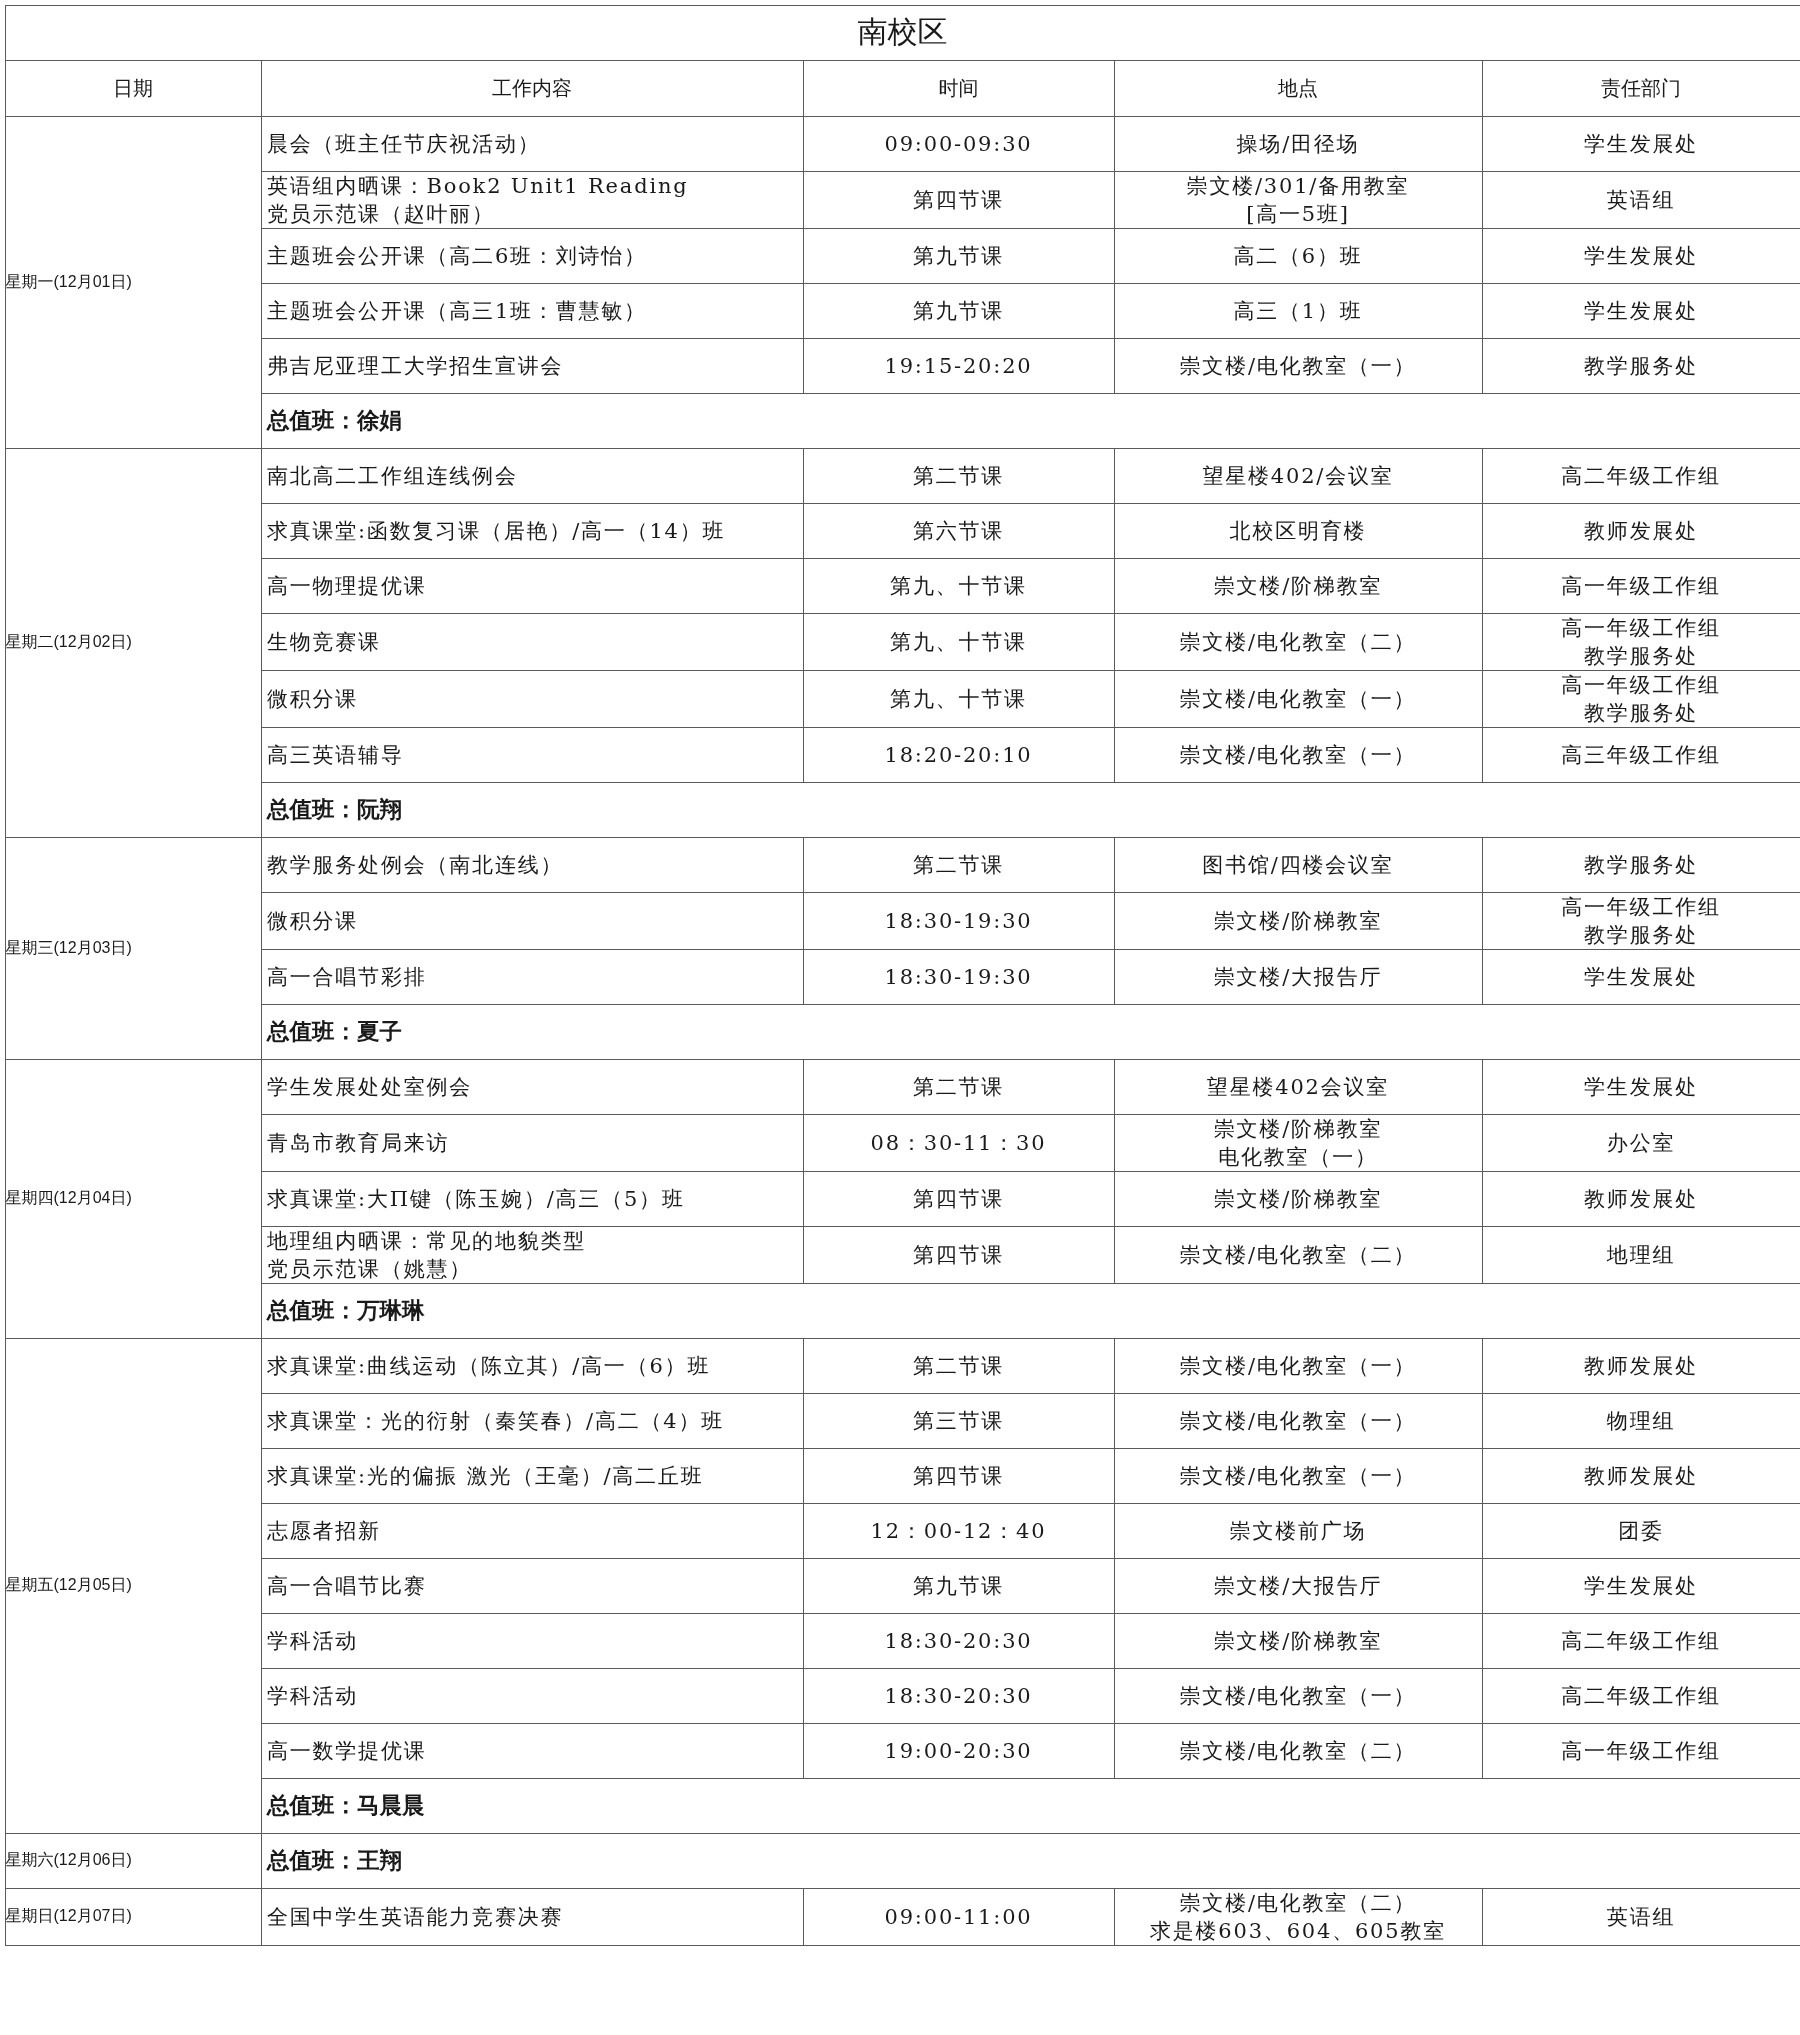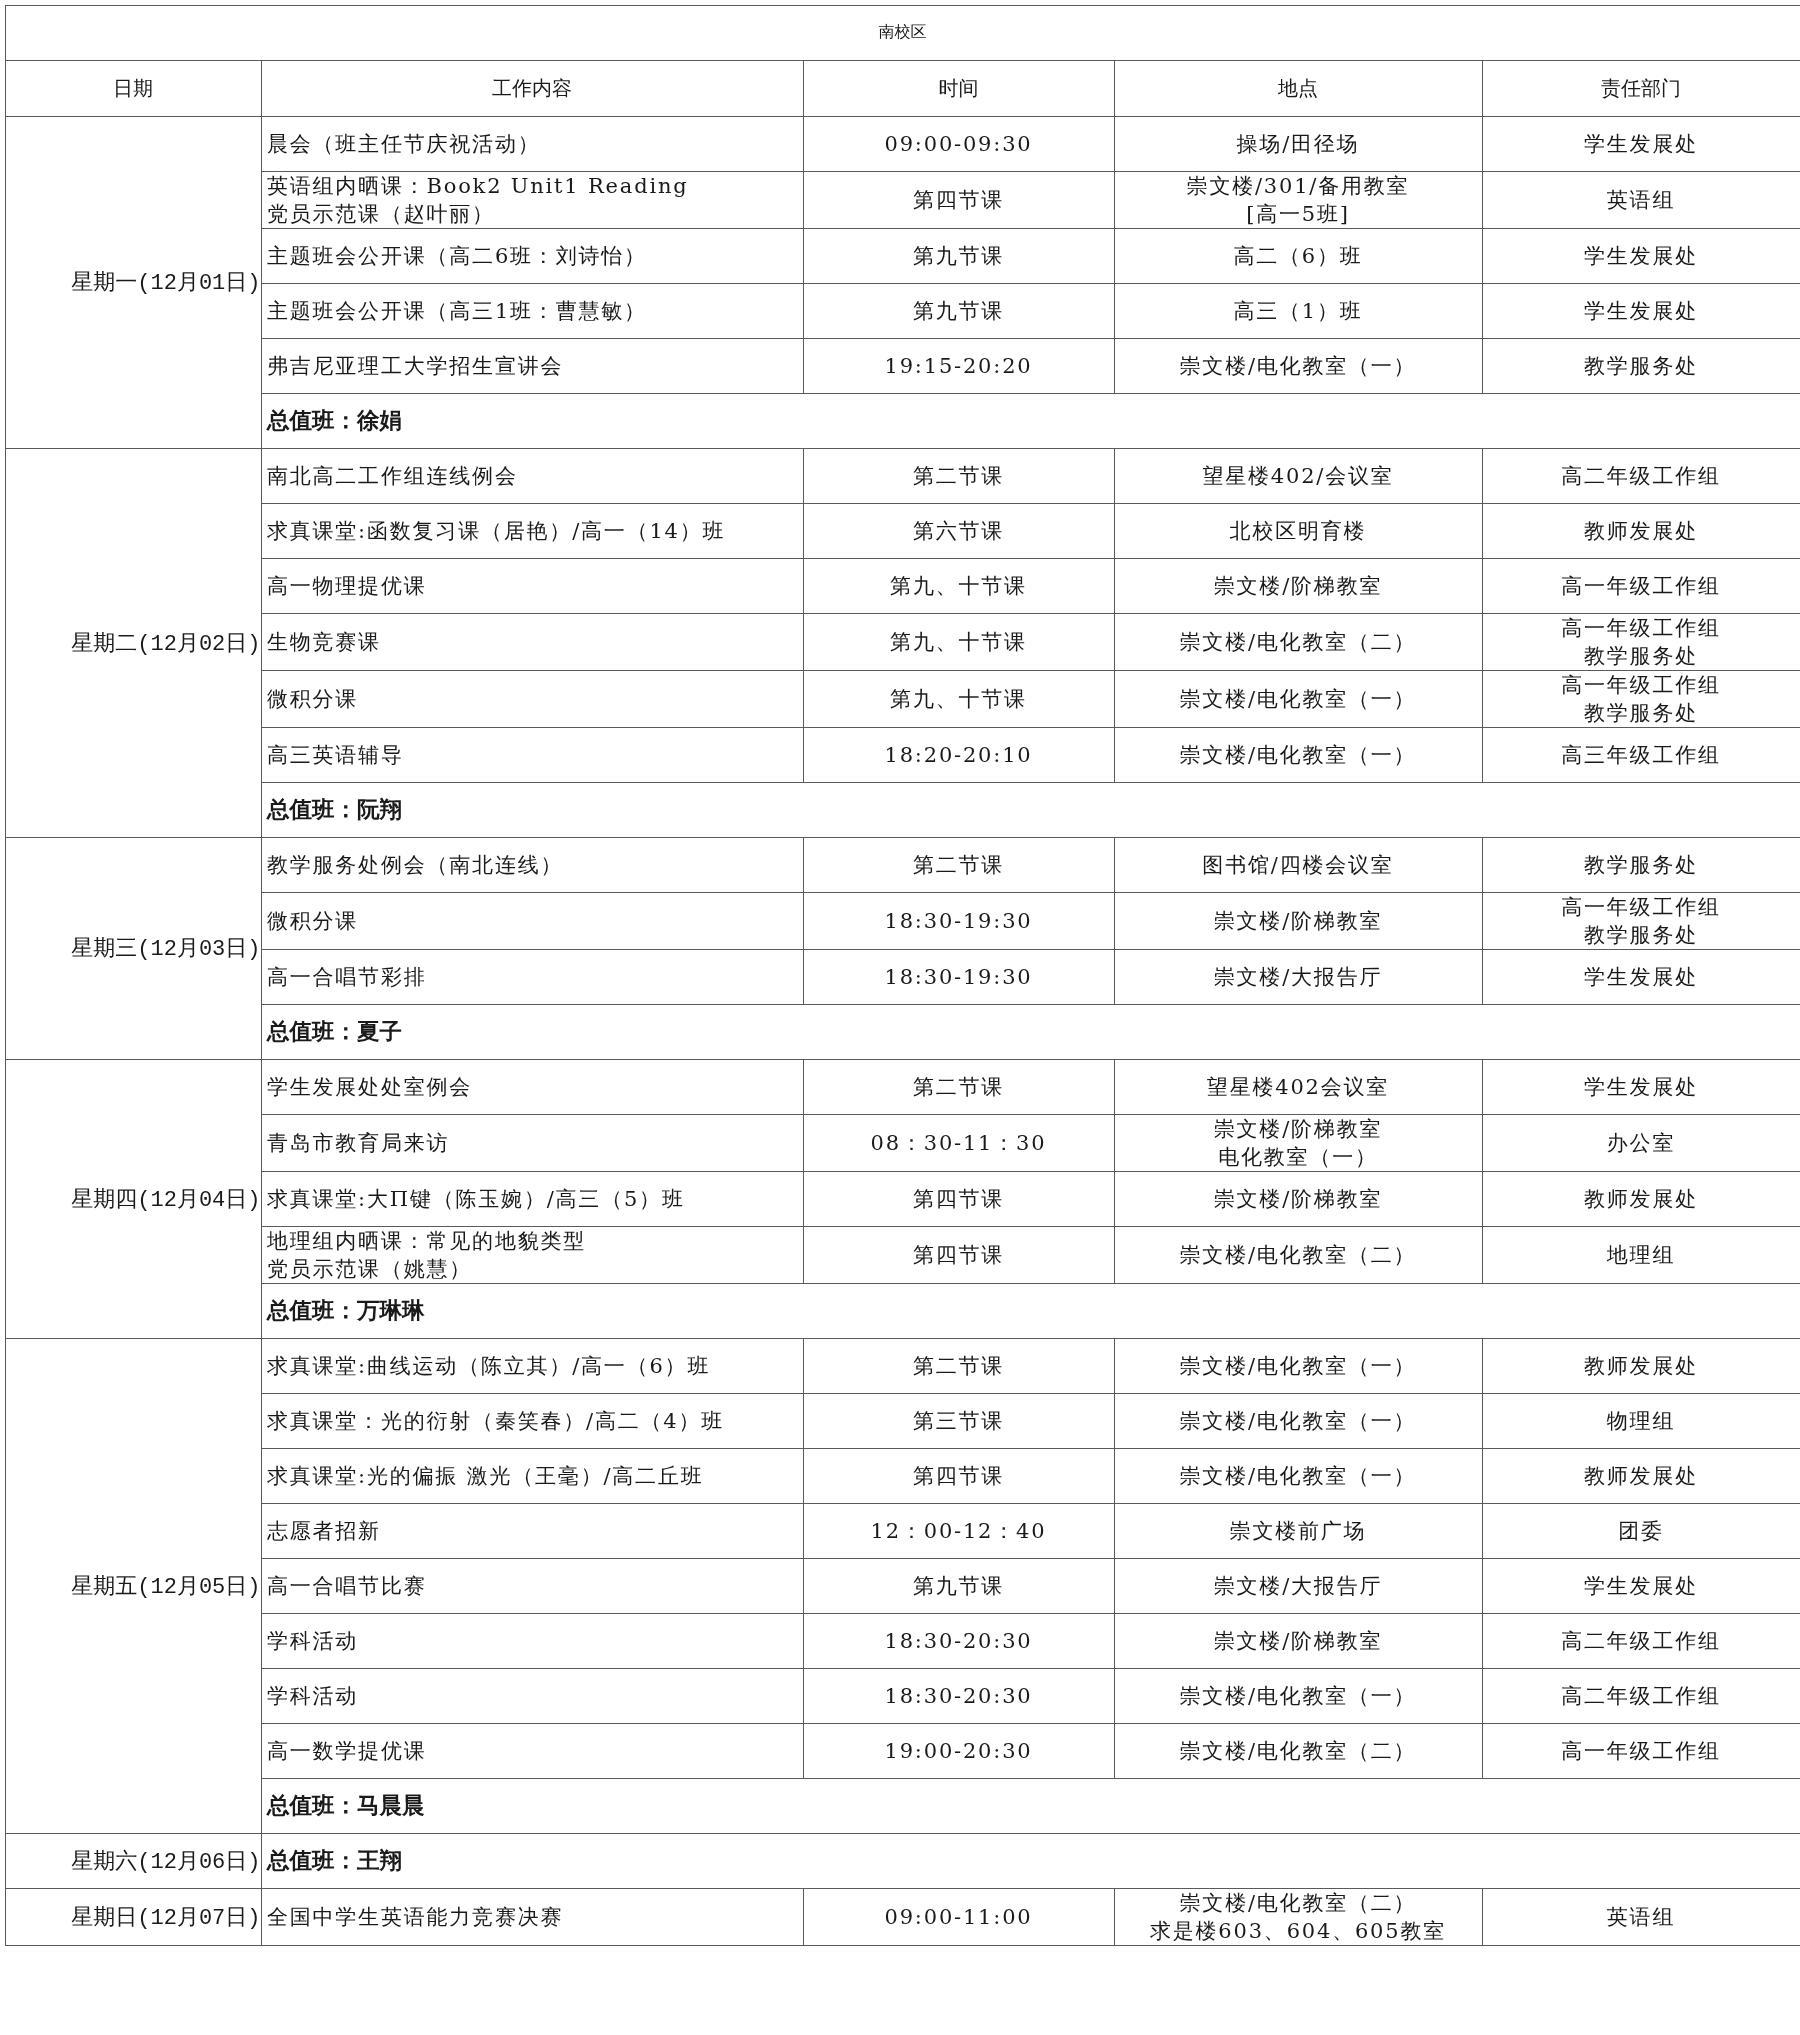--- a/index.html
+++ b/index.html
@@ -13,35 +13,35 @@
   }
   table.sched td, table.sched th {
     border: 1.8px solid #5a5a5a;
     padding: 0;
     overflow: hidden;
     white-space: nowrap;
   }
   .title-cell {
     height: 54px;
     font-family: Liberation Mono, monospace;
-    font-size: 16px;
+    font-size: 30px;
     font-weight: normal;
   }
   .hdr {
     height: 55px;
     text-align: center;
     font-family: "DejaVu Sans", sans-serif;
     font-size: 20px;
     font-weight: normal;
   }
   .date-cell {
-    text-align: right;
+    text-align: left;
     vertical-align: middle;
-    font-family: Liberation Mono, monospace;
-    font-size: 22px;
+    font-family: Liberation Sans, sans-serif;
+    font-size: 16px;
   }
   tr.ev td { height: 54px; }
   .content {
     text-align: left;
     padding-left: 5.4px !important;
     font-family: "DejaVu Serif", serif;
     font-size: 21px;
     letter-spacing: 1.8px;
     line-height: 28px;
   }

